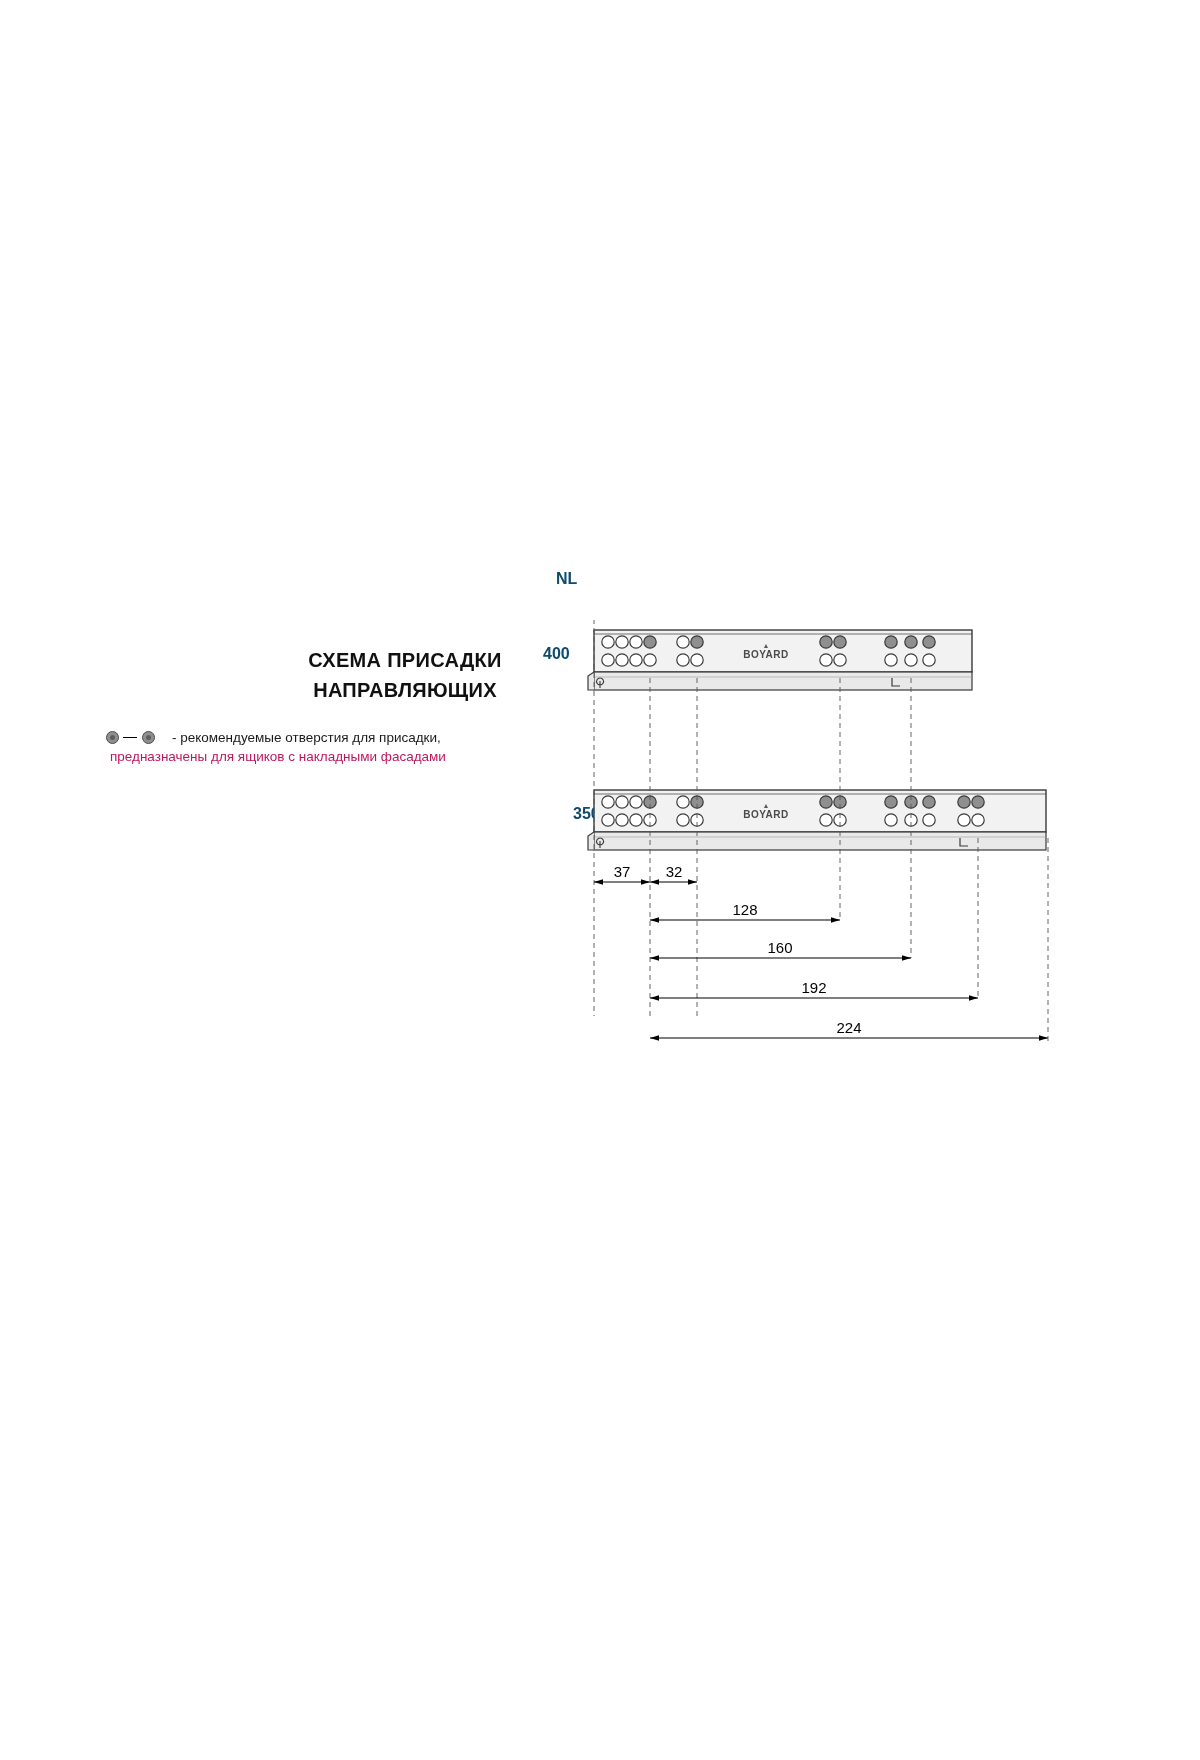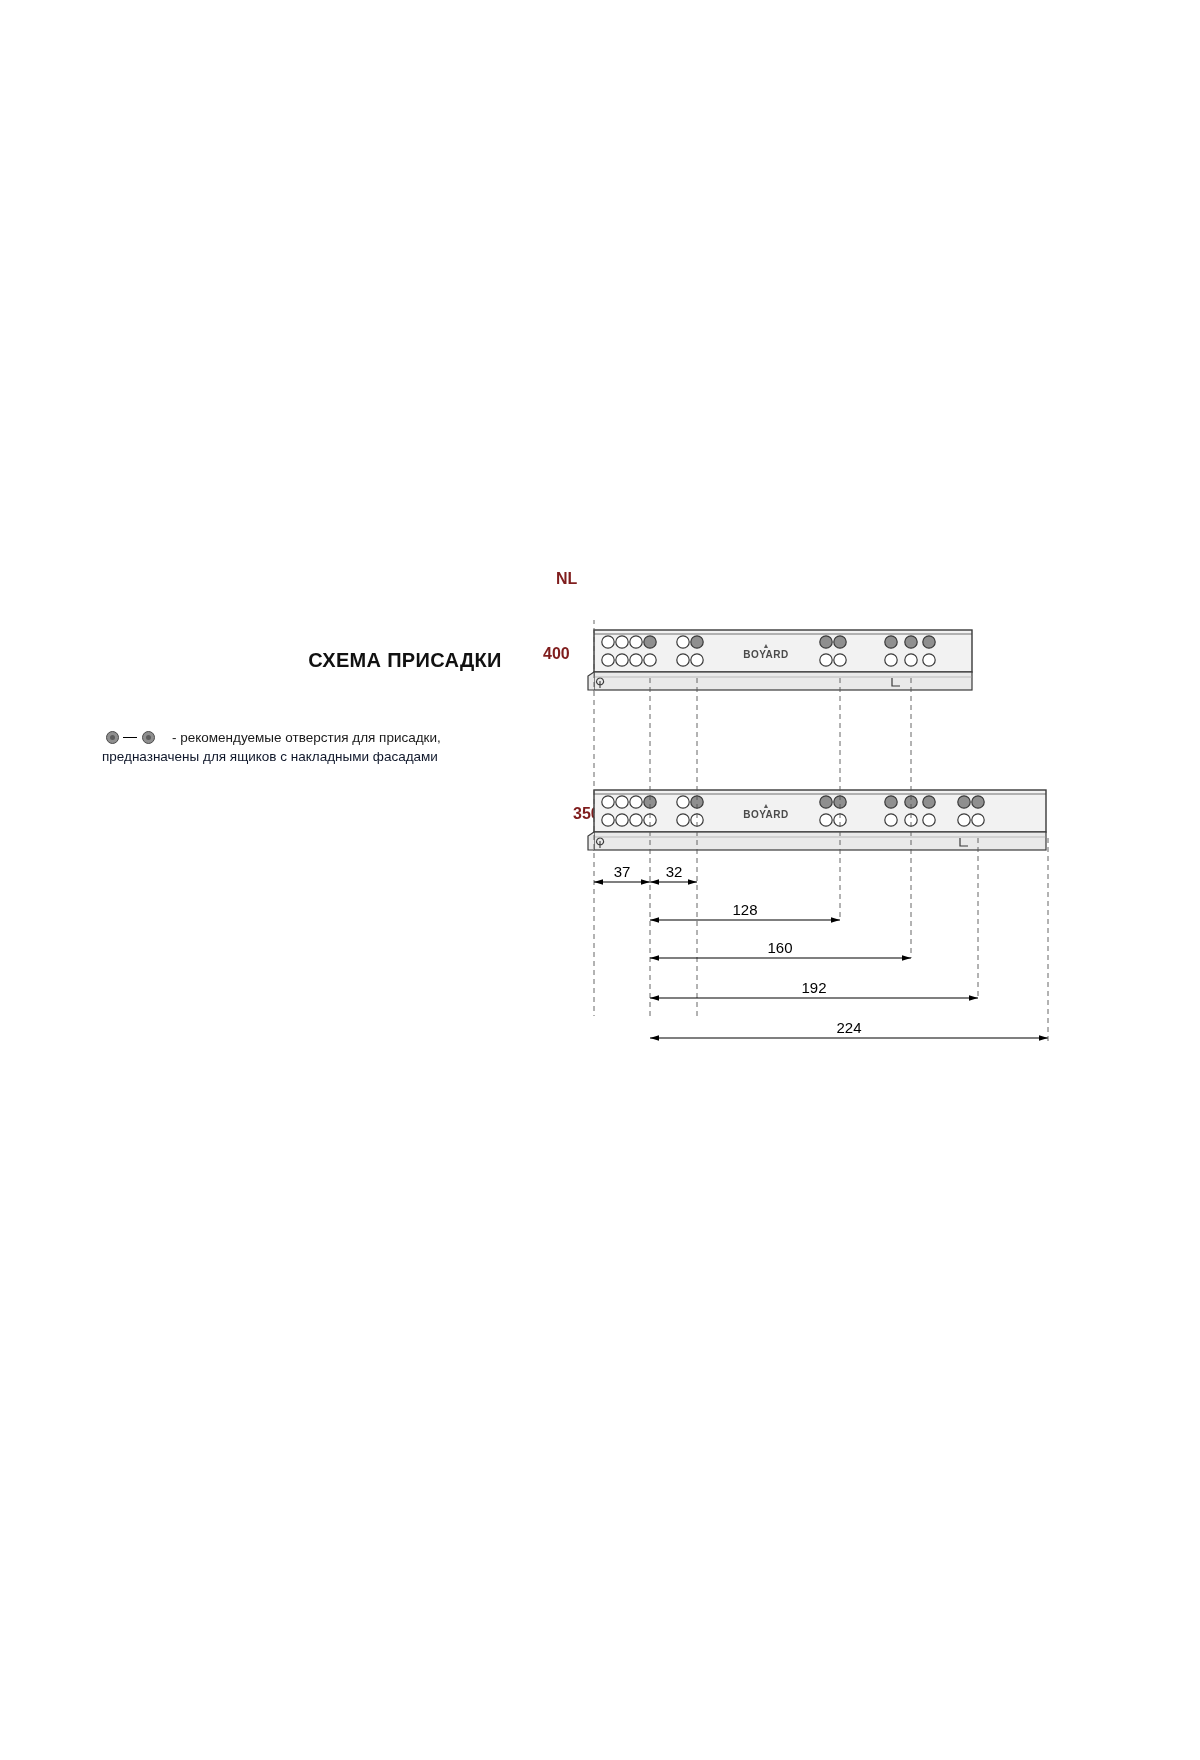--- a/index.html
+++ b/index.html
@@ -90,53 +90,54 @@
   }
   #legend .legend-text {
     font-size: 13.5px;
     line-height: 17.5px;
     color: #1a1a1a;
     white-space: nowrap;
   }
   #legend .legend-text-2 {
     font-size: 13.5px;
     line-height: 17.5px;
-    color: #0f172a;
-    margin-left: 0;
+    color: #be185d;
+    margin-left: 8px;
     white-space: nowrap;
   }
 
   
   #drawing {
     position: absolute;
     left: 520px;
     top: 620px;
     width: 620px;
     height: 440px;
   }
   #drawing svg { display: block; }
 
   
   .dim-label {
     position: absolute;
     font-weight: bold;
     font-size: 16px;
-    color: #7f1d1d;
+    color: #0c4a6e;
   }
   #label-nl  { left: 556px; top: 570px; }
   #label-300 { left: 543px; top: 645px; }
   #label-350 { left: 543px; top: 805px; margin-left: 30px; }
 </style>
 </head>
 <body>
 
 <div id="sheet">
 
   <div id="title-block">
     <div class="title-line">СХЕМА ПРИСАДКИ</div>
+    <div class="title-line">НАПРАВЛЯЮЩИХ</div>
   </div>
 
   <div id="legend">
     <div class="legend-row">
       <div class="legend-dots">
         <span class="legend-dot d1"></span>
         <span class="legend-dash"></span>
         <span class="legend-dot d2"></span>
       </div>
       <div class="legend-text">- рекомендуемые отверстия для присадки,</div>

